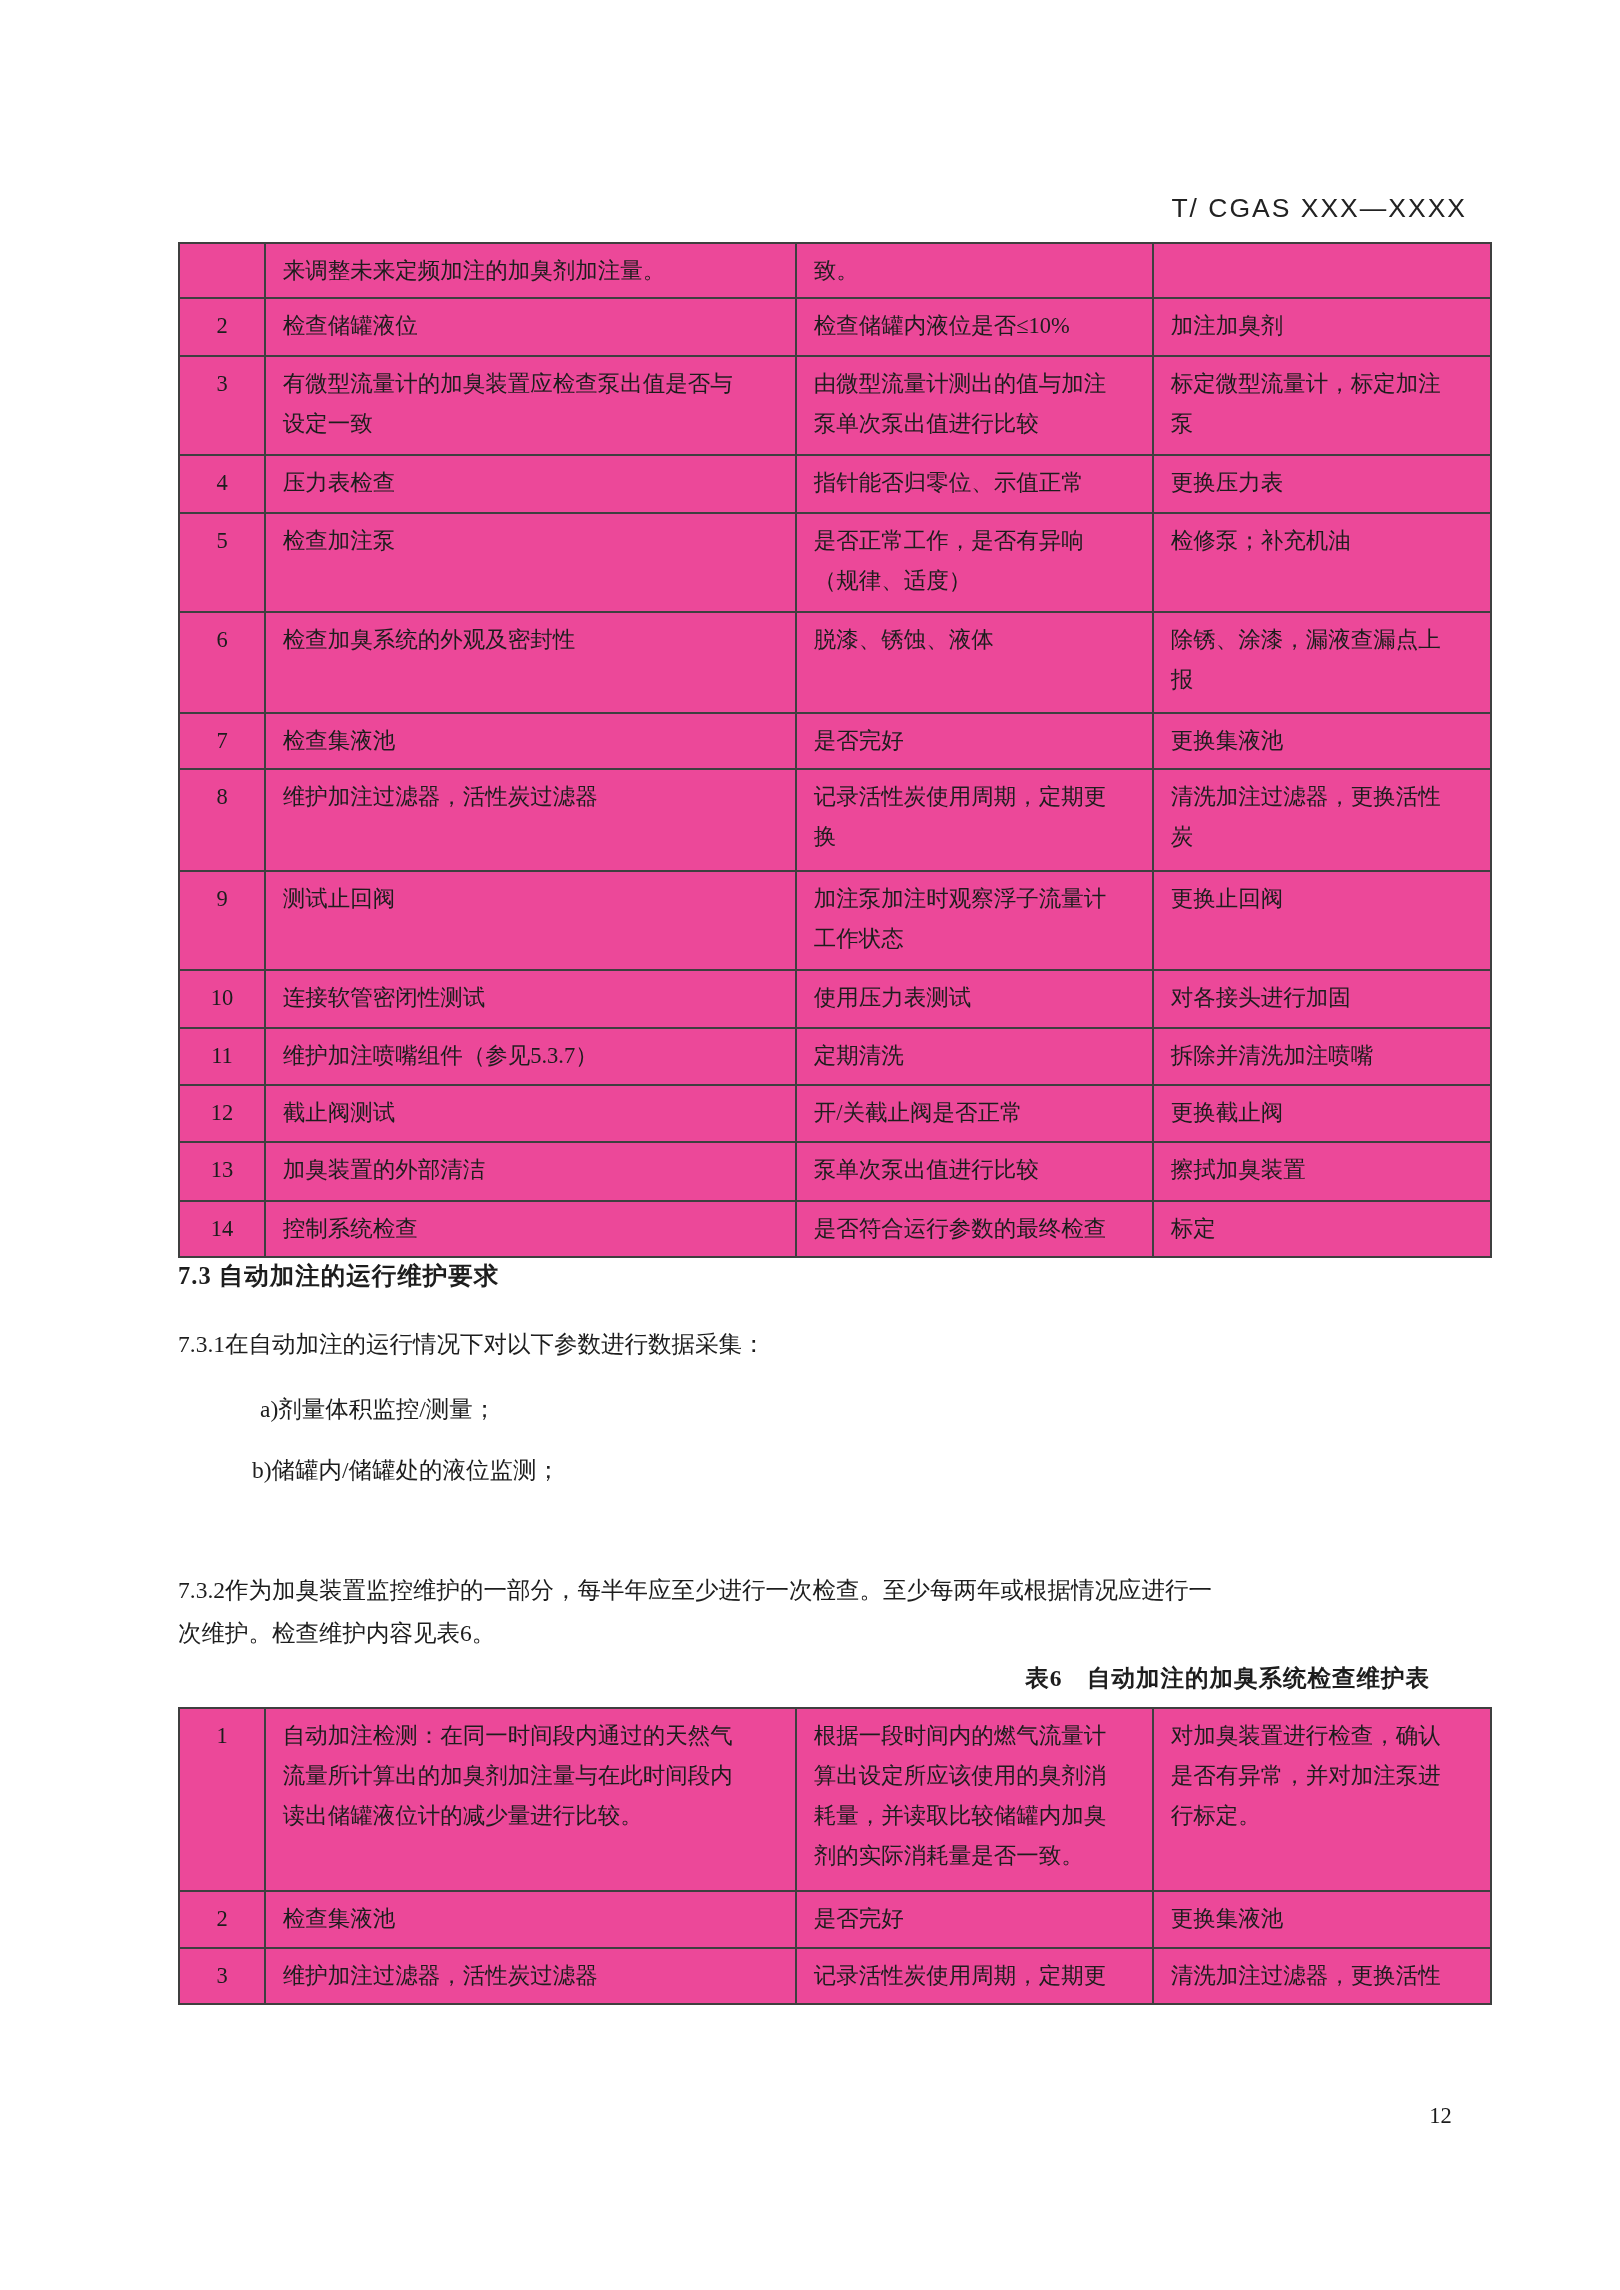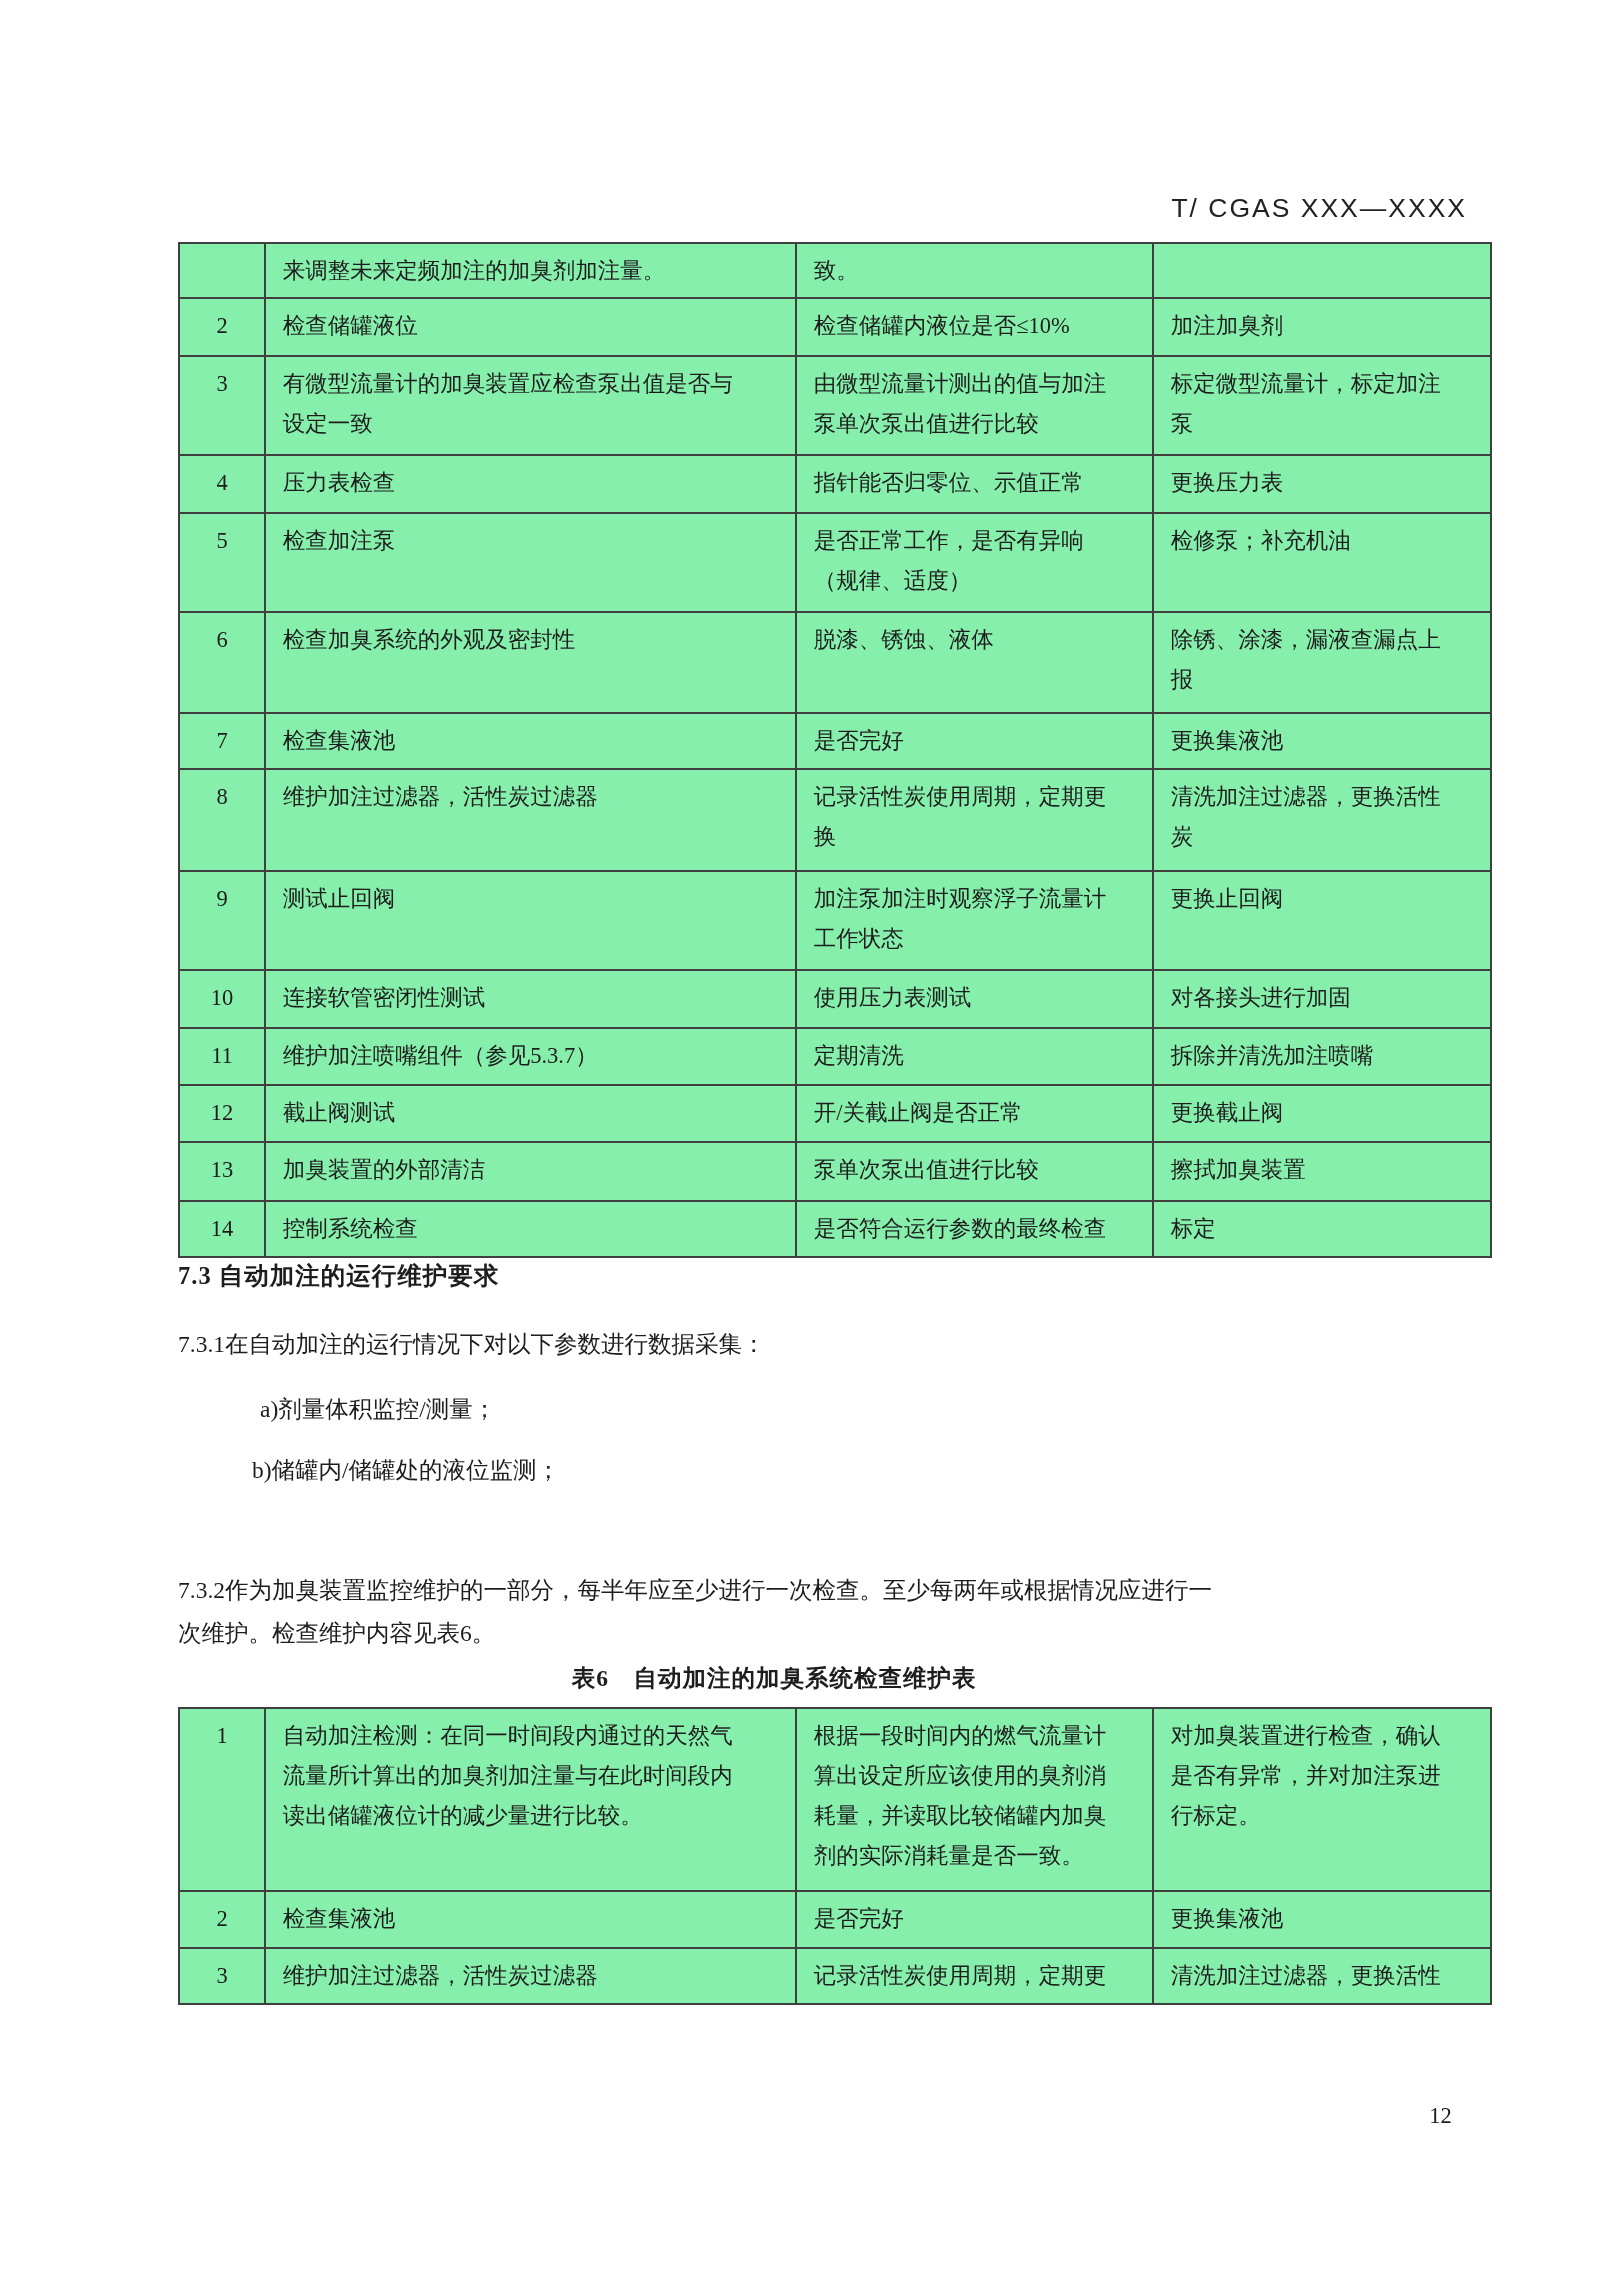--- a/index.html
+++ b/index.html
@@ -8,41 +8,41 @@
     font-family:"Liberation Serif","DejaVu Serif",serif;color:#1d1d1d;
     margin:0 auto;overflow:hidden;
   }
   .doc-header{
     position:absolute;top:193px;right:153px;
     font-family:"Liberation Sans","DejaVu Sans",sans-serif;
     font-size:26.5px;letter-spacing:2px;color:#222;
   }
   table.tbl{
     border-collapse:collapse;table-layout:fixed;position:absolute;left:178px;
-    background:#86efac;border:2.9px solid #3b3b3b;
+    background:#ec4899;border:2.9px solid #3b3b3b;
   }
   table.tbl td,table.tbl th{border:2px solid #3f3f3f;overflow:hidden;}
   table.tbl td{
     font-size:22.5px;line-height:40px;padding:6.9px 15.7px 3.9px 16.7px;
     vertical-align:top;white-space:pre-line;color:#1d1d1d;
   }
   table.tbl td.no{text-align:center;padding-left:2px;padding-right:2px;}
   table.tbl th{
     font-size:23.5px;font-weight:bold;text-align:center;vertical-align:middle;
     padding:0;white-space:nowrap;
   }
   .h73{position:absolute;left:178px;top:1259px;font-size:24.5px;font-weight:bold;letter-spacing:1px;}
   .para{position:absolute;font-size:23.5px;line-height:43px;white-space:pre-line;}
   .p731{left:178px;top:1323px;}
   .item-a{left:252px;top:1388px;margin-left:8px;}
   .item-b{left:252px;top:1449px;}
   .item-c{left:252px;top:1509px;}
   .p732{left:178px;top:1569px;width:1372px;}
   .caption{
-    position:absolute;left:118px;width:1312px;top:1662px;text-align:center;
+    position:absolute;left:118px;width:1312px;top:1662px;text-align:right;
     font-weight:bold;font-size:23.5px;letter-spacing:1px;
   }
   .pageno{position:absolute;left:1409px;top:2103px;width:63px;text-align:center;font-size:22.5px;}
 </style>
 </head>
 <body>
 
 <div class="page">
 
   <div class="doc-header">T/ CGAS XXX—XXXX</div>

